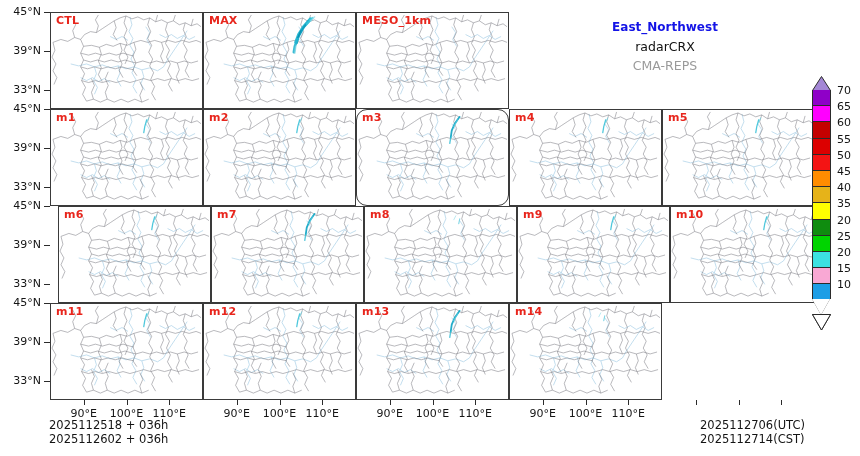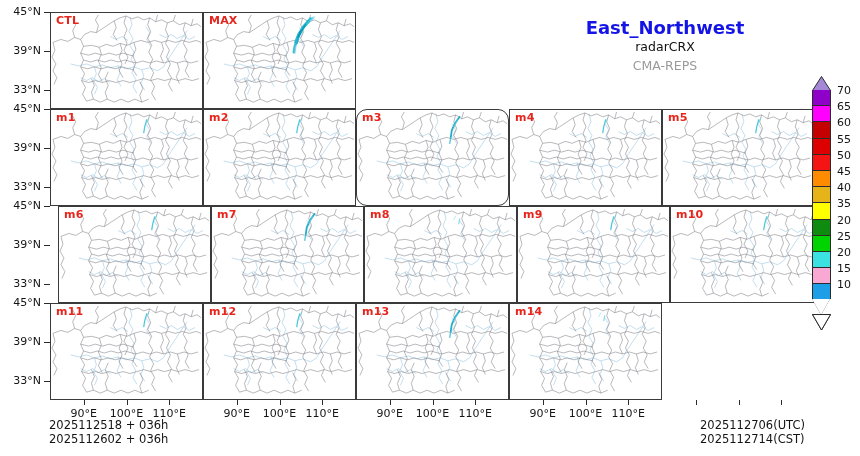--- a/index.html
+++ b/index.html
@@ -40,21 +40,21 @@
   .ytickmark{position:absolute;width:6px;height:1px;background:#2b2b2b;}
   .xtick{
     position:absolute;
     font-size:11px;color:#141414;
     white-space:nowrap;transform:translateX(-50%);
   }
   .xtickmark{position:absolute;width:1px;height:5px;background:#2b2b2b;}
 
   
   .header{position:absolute;left:520px;top:18px;width:290px;text-align:center;}
-  .h-title{font-size:18px;font-weight:bold;color:#1414e6;line-height:19px;}
+  .h-title{font-size:12px;font-weight:bold;color:#1414e6;line-height:19px;}
   .h-sub1{font-size:12.5px;color:#111111;line-height:19px;}
   .h-sub2{font-size:12.5px;color:#9a9a9a;line-height:19px;}
 
   
   .cbar{position:absolute;left:812px;top:76px;width:19px;}
   .cbar-cap-top{
     width:0;height:0;margin-left:0;
     border-left:9.5px solid transparent;
     border-right:9.5px solid transparent;
     border-bottom:14px solid #a487d6;
@@ -194,20 +194,27 @@
           </svg>
           <div class="panel-label">CTL</div>
         </div>
         <div class="panel" style="left: 153px;">
           <svg class="maplayer" viewBox="0 0 153 97" preserveAspectRatio="none">
             <use href="#geo-rivers"></use>
             <use href="#geo-borders"></use>
             <use href="#echo-max"></use>
           </svg>
           <div class="panel-label">MAX</div>
+        </div>
+        <div class="panel" style="left: 306px;">
+          <svg class="maplayer" viewBox="0 0 153 97" preserveAspectRatio="none">
+            <use href="#geo-rivers"></use>
+            <use href="#geo-borders"></use>
+          </svg>
+          <div class="panel-label">MESO_1km</div>
         </div>
       </div>
       <div class="row" style="top: 97px; position: absolute; left: 0px; width: 765px;">
         <div class="panel" style="left: 0px;">
           <svg class="maplayer" viewBox="0 0 153 97" preserveAspectRatio="none">
             <use href="#geo-rivers"></use>
             <use href="#geo-borders"></use>
             <use href="#echo-small"></use>
           </svg>
           <div class="panel-label">m1</div>

